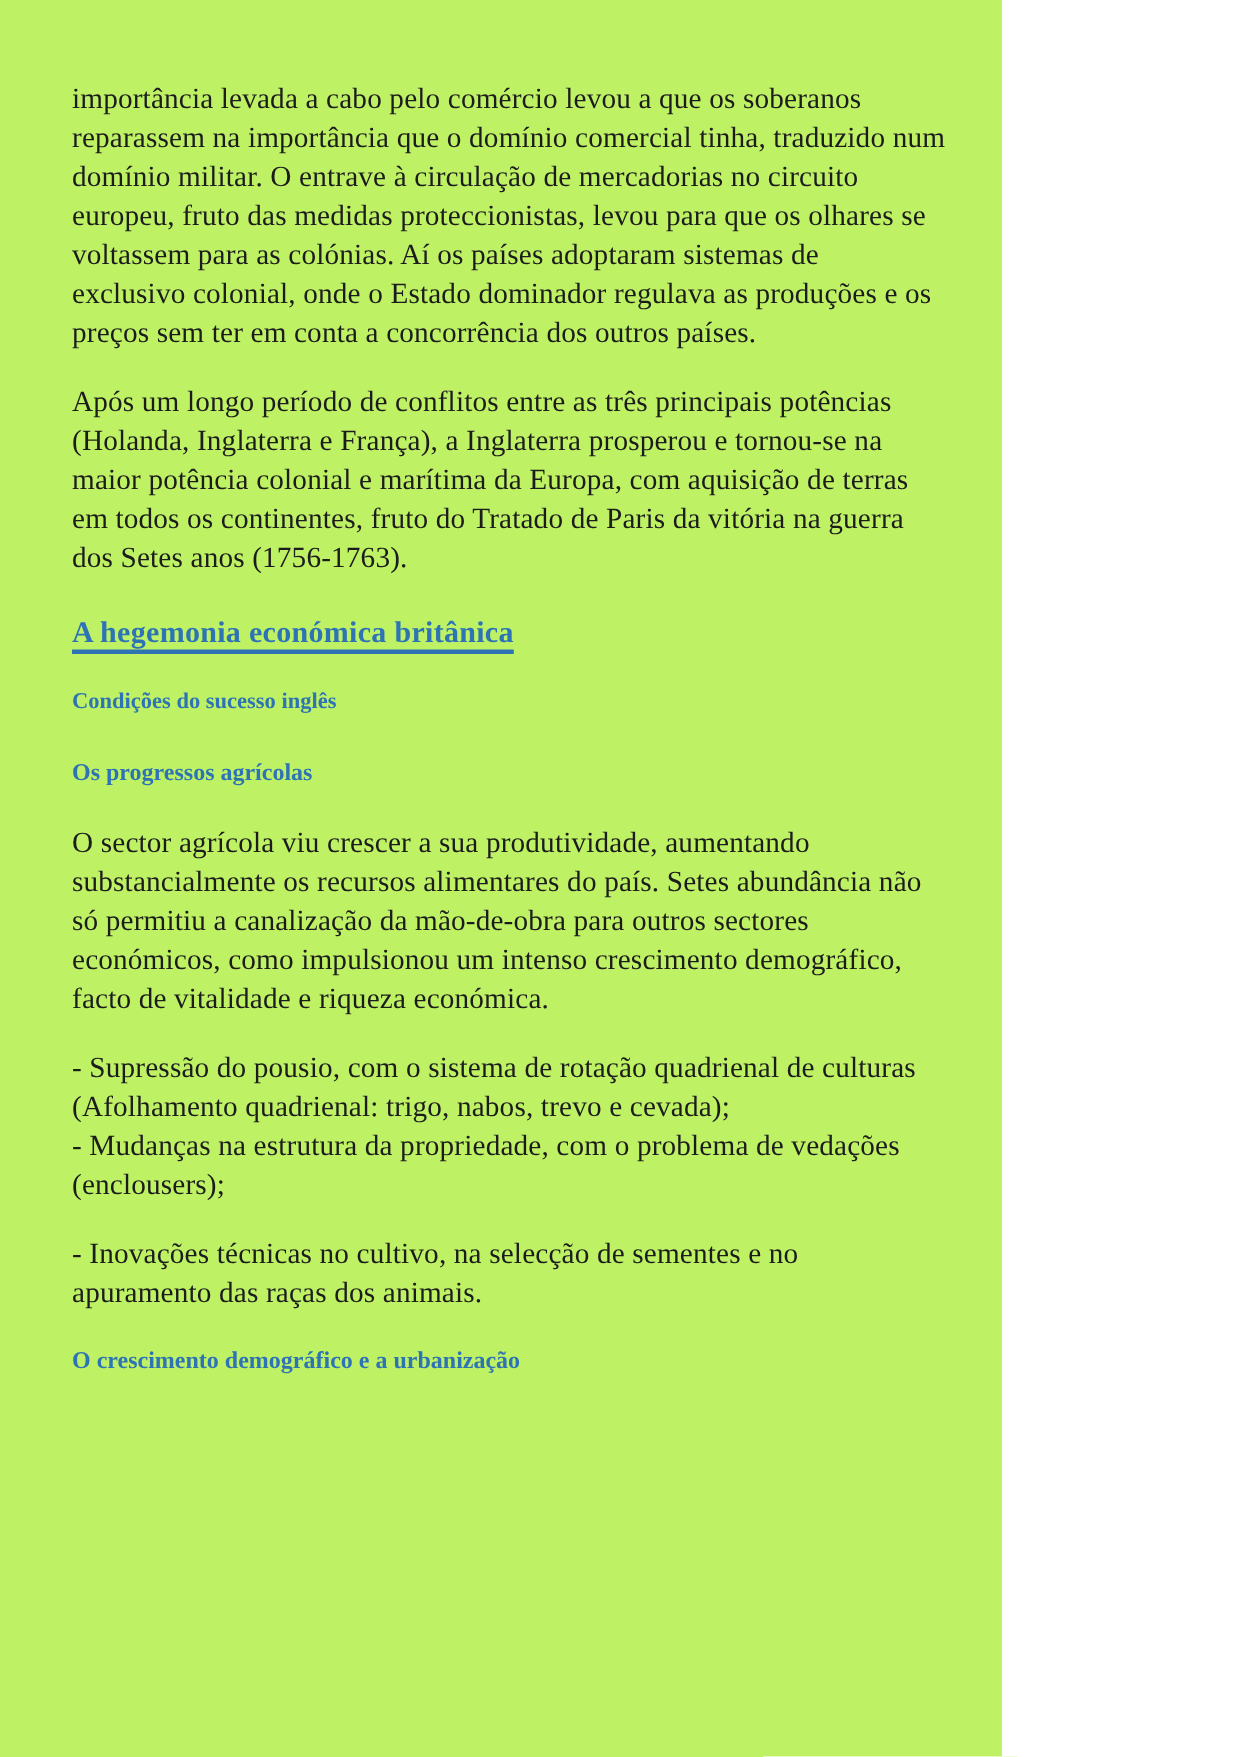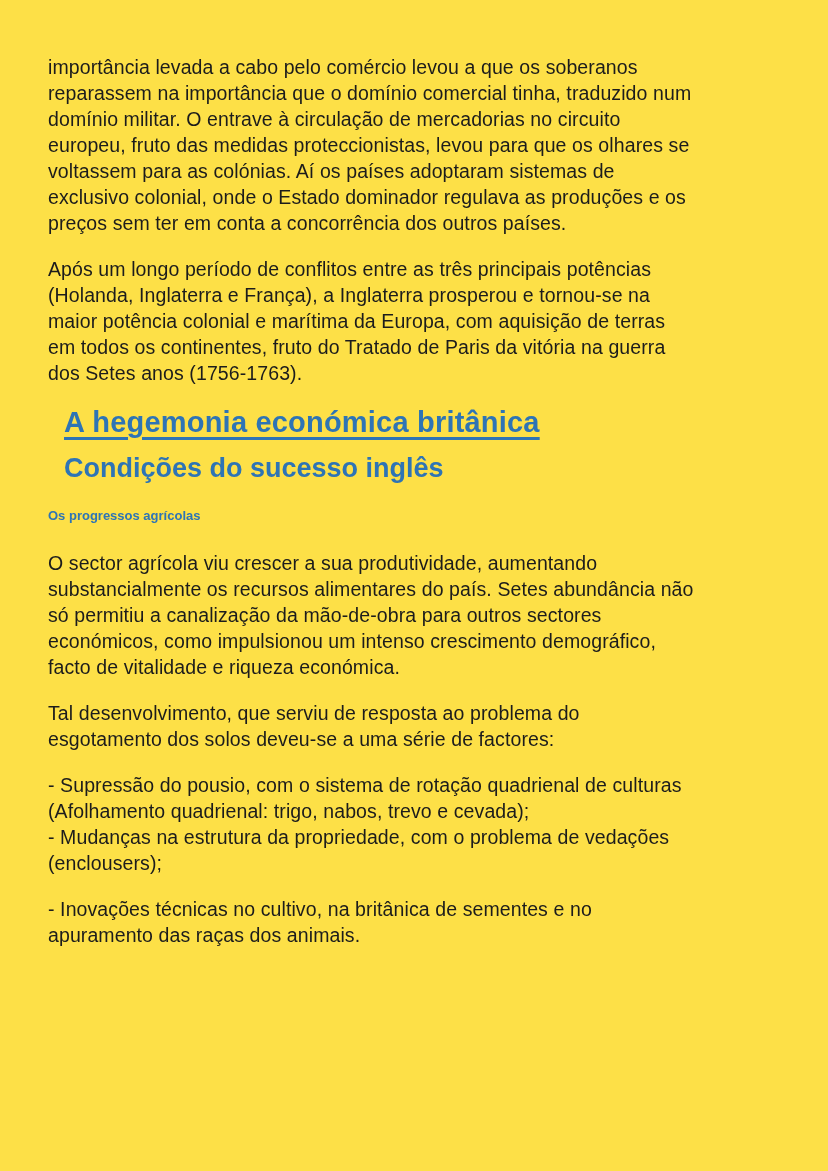--- a/index.html
+++ b/index.html
@@ -2,58 +2,58 @@
 <html><head>
 <meta charset="utf-8">
 <style>
   html, body {
     margin: 0;
     padding: 0;
     background: #ffffff;
   }
   .page {
     position: relative;
-    width: 828px;
+    width: 668px;
     height: 1171px;
-    background: #fde047;
+    background: #bef264;
     box-sizing: border-box;
     padding: 54px 43px 0 48px;
-    font-family: Liberation Sans, sans-serif;
+    font-family: Liberation Serif, serif;
     color: #1c1c1c;
     overflow: hidden;
   }
   .para {
     font-size: 19.5px;
     line-height: 26px;
     font-weight: 400;
     margin: 0 0 20px 0;
     white-space: pre;
     letter-spacing: 0.1px;
   }
   .h1 {
     color: #2e74b5;
-    font-size: 29px;
+    font-size: 20px;
     line-height: 32px;
     font-weight: 700;
-    margin: 0 0 16px 16px;
+    margin: 0 0 16px 0;
     text-decoration: underline;
     text-decoration-thickness: 2.5px;
     text-underline-offset: 5px;
     letter-spacing: 0.2px;
   }
   .h2 {
     color: #2e74b5;
-    font-size: 27px;
+    font-size: 15px;
     line-height: 28px;
     font-weight: 700;
-    margin: 0 0 22px 16px;
+    margin: 0 0 22px 0;
   }
   .h3 {
     color: #2e74b5;
-    font-size: 13px;
+    font-size: 16px;
     line-height: 24px;
     font-weight: 700;
     margin: 16px 0 22px 0;
   }
 </style>
 </head>
 <body>
 
 <div class="page">
   <p class="para">importância levada a cabo pelo comércio levou a que os soberanos
@@ -69,21 +69,20 @@
 em todos os continentes, fruto do Tratado de Paris da vitória na guerra
 dos Setes anos (1756-1763).</p>
   <h1 class="h1">A hegemonia económica britânica</h1>
   <h2 class="h2">Condições do sucesso inglês</h2>
   <h3 class="h3">Os progressos agrícolas</h3>
   <p class="para">O sector agrícola viu crescer a sua produtividade, aumentando
 substancialmente os recursos alimentares do país. Setes abundância não
 só permitiu a canalização da mão-de-obra para outros sectores
 económicos, como impulsionou um intenso crescimento demográfico,
 facto de vitalidade e riqueza económica.</p>
-  <p class="para">Tal desenvolvimento, que serviu de resposta ao problema do
-esgotamento dos solos deveu-se a uma série de factores:</p>
   <p class="para">- Supressão do pousio, com o sistema de rotação quadrienal de culturas
 (Afolhamento quadrienal: trigo, nabos, trevo e cevada);
 - Mudanças na estrutura da propriedade, com o problema de vedações
 (enclousers);</p>
-  <p class="para">- Inovações técnicas no cultivo, na britânica de sementes e no
+  <p class="para">- Inovações técnicas no cultivo, na selecção de sementes e no
 apuramento das raças dos animais.</p>
+  <h3 class="h3">O crescimento demográfico e a urbanização</h3>
 </div>
 
 </body></html>

